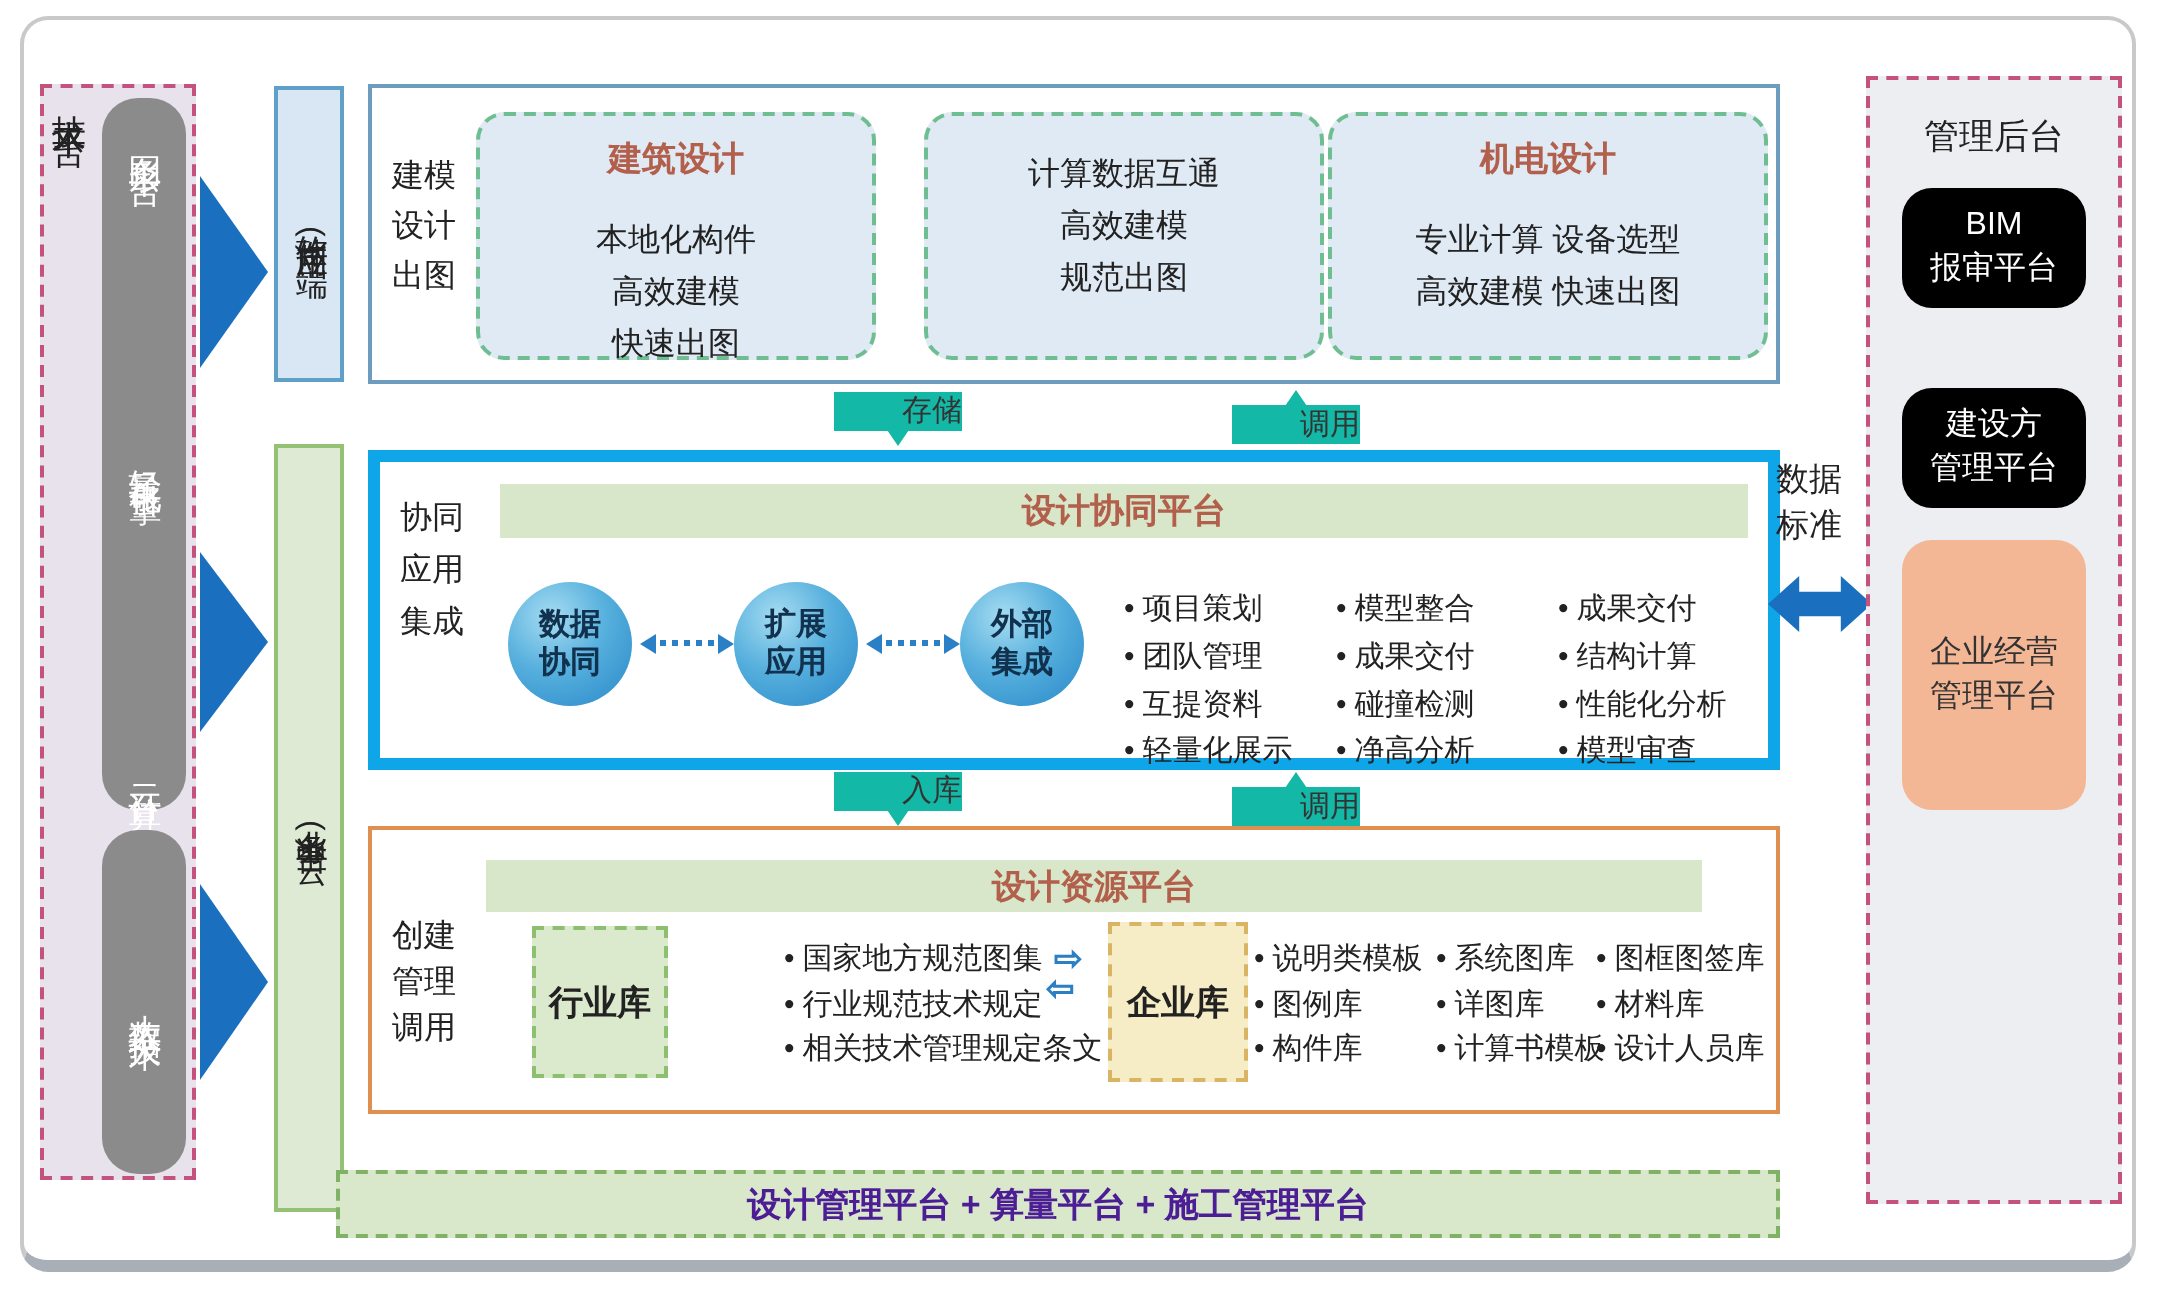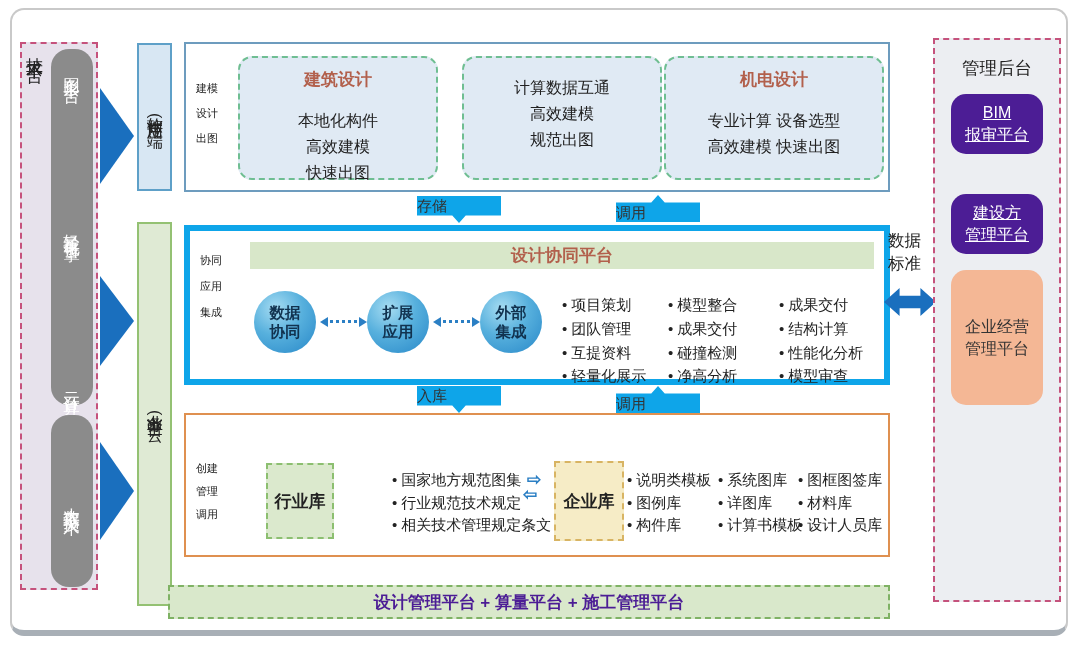--- a/index.html
+++ b/index.html
@@ -33,36 +33,36 @@
     box-sizing:border-box;font-size:16px;}
   .soft-col{top:43px;height:148px;background:#d8e7f3;border:2px solid #5ea0c8;}
   .biz-col{top:222px;height:384px;background:#dfead4;border:2px solid #94c173;}
   .vcol .vtext{letter-spacing:2px;}
 
   
   .sec{position:absolute;left:184px;width:706px;background:#fff;box-sizing:border-box;}
   .sec-top{top:42px;height:150px;border:2px solid #6d9cbe;}
   .sec-mid{top:225px;height:160px;border:6px solid #0ea5e9;}
   .sec-bot{top:413px;height:144px;border:2px solid #df9050;}
-  .sec-label{position:absolute;left:10px;font-size:11px;color:#222;}
+  .sec-label{position:absolute;left:10px;font-size:16px;color:#222;}
   .lbl-top{top:32px;line-height:25px;}
   .lbl-mid{top:16px;line-height:26px;}
   .lbl-bot{top:42px;line-height:23px;}
 
   .tbox{position:absolute;top:12px;height:124px;background:#e0eaf4;border:2px dashed #6fbe92;
     border-radius:14px;box-sizing:border-box;text-align:center;}
   .tbox1{left:52px;width:200px;}
   .tbox2{left:276px;width:200px;}
   .tbox3{left:478px;width:220px;}
   .tbox-title{margin-top:10px;font-size:17px;font-weight:bold;color:#b2604c;}
   .tbox-lines{margin-top:17px;font-size:16px;line-height:26px;color:#222;}
 
   
-  .tag{position:absolute;width:84px;height:27px;background:#0ea5e9;color:#333;
-    font-size:15px;text-align:left;box-sizing:border-box;}
+  .tag{position:absolute;width:64px;height:27px;background:#14b8a6;color:#333;
+    font-size:15px;text-align:right;box-sizing:border-box;}
   .tag-down{clip-path:polygon(0 0,100% 0,100% 72%,58% 72%,50% 100%,42% 72%,0 72%);line-height:19px;}
   .tag-up{clip-path:polygon(0 28%,42% 28%,50% 0,58% 28%,100% 28%,100% 100%,0 100%);
     line-height:19px;padding-top:8px;}
   .tag-store{left:417px;top:196px;}
   .tag-call-top{left:616px;top:195px;}
   .tag-wh{left:417px;top:386px;}
   .tag-call-bot{left:616px;top:386px;}
 
   
   .bar-green{position:absolute;background:#d8e7c9;display:flex;align-items:center;justify-content:center;
@@ -111,21 +111,21 @@
   .ds-text{position:absolute;left:888px;top:229px;width:50px;font-size:16.5px;line-height:23px;color:#222;}
   .ds-arrow{position:absolute;left:884px;top:288px;width:52px;height:28px;background:#1a6fbe;
     clip-path:polygon(0 50%,30% 0,30% 28%,70% 28%,70% 0,100% 50%,70% 100%,70% 72%,30% 72%,30% 100%);}
 
   
   .admin{position:absolute;left:933px;top:38px;width:128px;height:564px;background:#eceef2;
     border:2px dashed #c5527c;box-sizing:border-box;}
   .admin-title{position:absolute;top:16px;width:100%;text-align:center;font-size:17.5px;color:#222;}
   .abox{position:absolute;left:16px;width:92px;border-radius:15px;display:flex;align-items:center;
     justify-content:center;text-align:center;font-size:16px;line-height:22px;}
-  .abox-gray{background:#4c1d95;color:#fff;text-decoration:underline;}
+  .abox-gray{background:#000000;color:#fff;}
   .abox-salmon{background:#f4b795;color:#333;}
   .ab1{top:54px;height:60px;} .ab2{top:154px;height:60px;}
   .ab3{top:230px;height:135px;} .ab4{top:392px;height:138px;}
 </style>
 </head>
 <body>
 
 <div class="canvas">
   <div class="frame"></div>
 
@@ -209,20 +209,21 @@
       <div class="bullet">结构计算</div>
       <div class="bullet">性能化分析</div>
       <div class="bullet">模型审查</div>
     </div>
   </div>
 
   <div class="sec sec-bot">
     <div class="sec-label lbl-bot pre">创建
 管理
 调用</div>
+    <div class="bar-green bar-bot">设计资源平台</div>
     <div class="lib lib-ind">行业库</div>
     <div class="bcol rc rc2">
       <div class="bullet">国家地方规范图集</div>
       <div class="bullet">行业规范技术规定</div>
       <div class="bullet">相关技术管理规定条文</div>
     </div>
     <div class="swap">
       <div>⇨</div>
       <div>⇦</div>
     </div>

